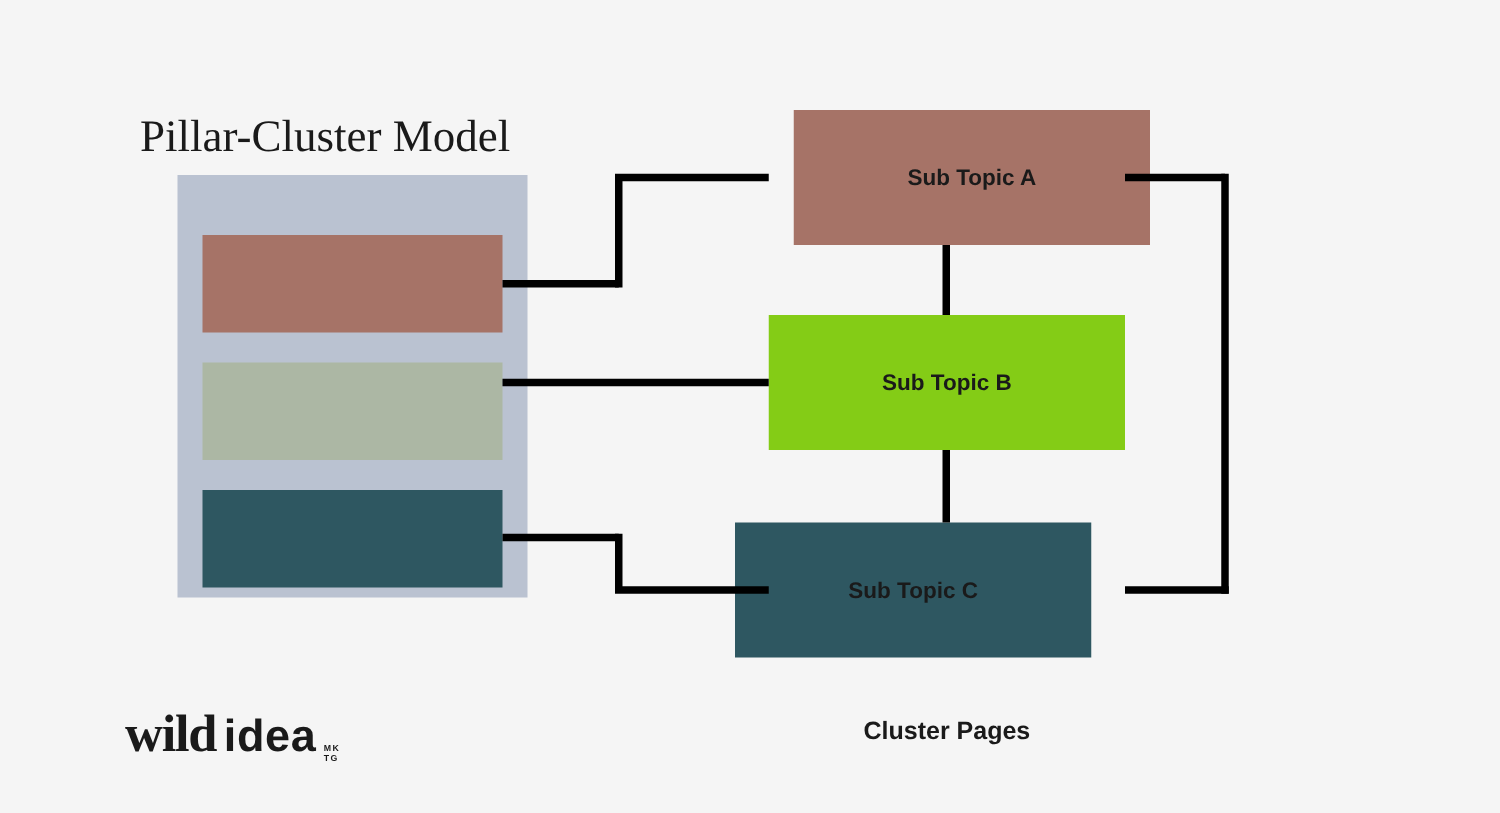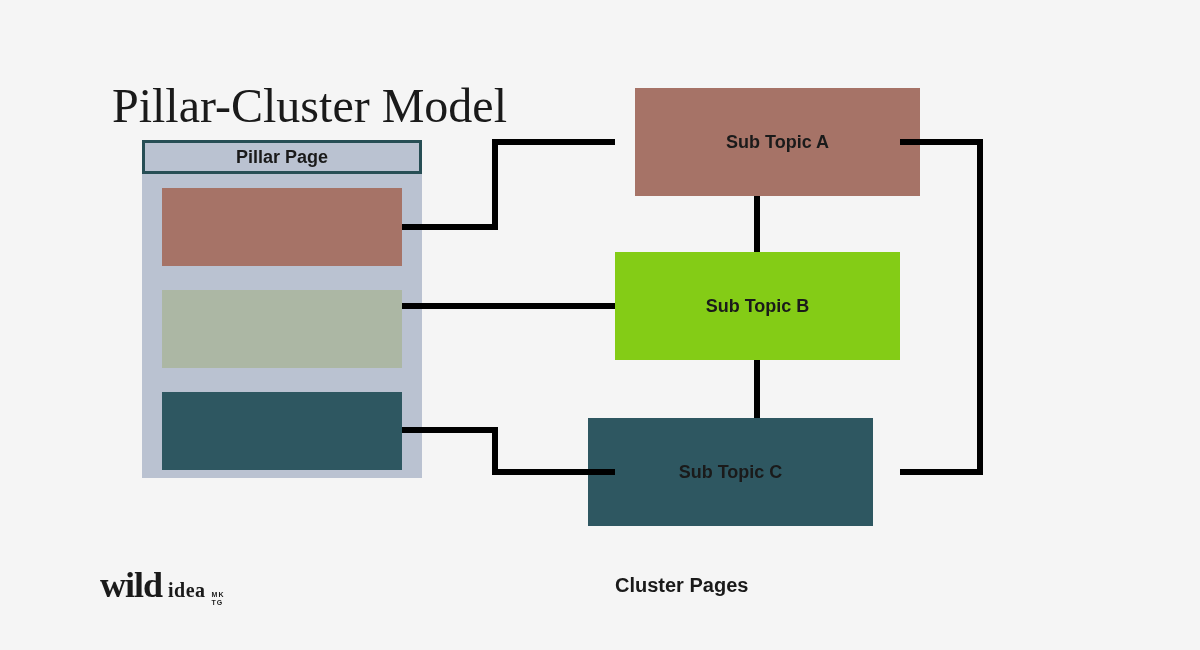--- a/index.html
+++ b/index.html
@@ -6,23 +6,23 @@
   body {
     width: 1200px;
     height: 650px;
     background: #f5f5f5;
     font-family: Georgia, 'Times New Roman', serif;
     position: relative;
     overflow: hidden;
   }
   .title {
     position: absolute;
-    top: 78px;
+    top: 88px;
     left: 112px;
-    font-size: 48px;
+    font-size: 36px;
     font-weight: 400;
     color: #1a1a1a;
     font-family: Georgia, serif;
   }
   .pillar-container {
     position: absolute;
     top: 140px;
     left: 142px;
     width: 280px;
     height: 338px;
@@ -68,46 +68,46 @@
   }
   .sub-a { top: 88px;  left: 615px; background: #a67367; margin-left: 20px; }
   .sub-b { top: 252px; left: 615px; background: #84cc16; }
   .sub-c { top: 418px; left: 588px; background: #2e5761; }
 
   .cluster-label {
     position: absolute;
     top: 574px;
     left: 615px;
     width: 285px;
-    text-align: left;
+    text-align: center;
     font-family: Arial, Helvetica, sans-serif;
     font-weight: 700;
     font-size: 20px;
     color: #1a1a1a;
   }
 
   .logo {
     position: absolute;
     top: 564px;
     left: 100px;
     font-family: Arial, Helvetica, sans-serif;
     color: #1a1a1a;
     display: flex;
     align-items: baseline;
     gap: 6px;
   }
   .logo .wild {
     font-family: 'Brush Script MT', cursive;
-    font-size: 36px;
+    font-size: 42px;
     font-weight: 700;
     letter-spacing: -1px;
   }
   .logo .idea {
-    font-family: Liberation Serif, serif;
-    font-size: 20px;
+    font-family: Liberation Sans, sans-serif;
+    font-size: 36px;
     font-weight: 700;
     letter-spacing: 0.5px;
   }
   .logo .mk {
     font-size: 7px;
     line-height: 8px;
     font-weight: 700;
     letter-spacing: 1px;
     display: inline-block;
     vertical-align: super;
@@ -124,21 +124,20 @@
     stroke: #000;
     stroke-width: 6;
   }
 </style>
 </head>
 <body>
 
 <div class="title">Pillar-Cluster Model</div>
 
 <div class="pillar-container">
-  <div class="pillar-header">Pillar Page</div>
   <div class="pillar-block block-a"></div>
   <div class="pillar-block block-b"></div>
   <div class="pillar-block block-c"></div>
 </div>
 
 <div class="subtopic sub-a">Sub Topic A</div>
 <div class="subtopic sub-b">Sub Topic B</div>
 <div class="subtopic sub-c">Sub Topic C</div>
 
 <div class="cluster-label">Cluster Pages</div>

